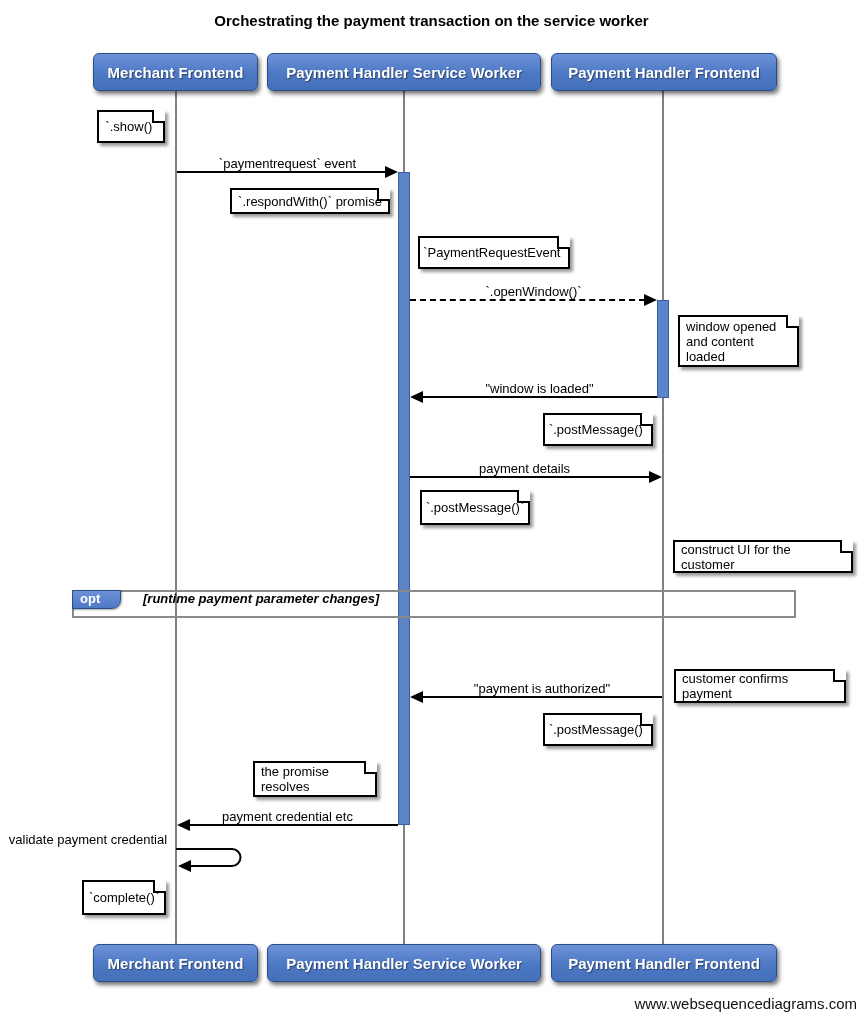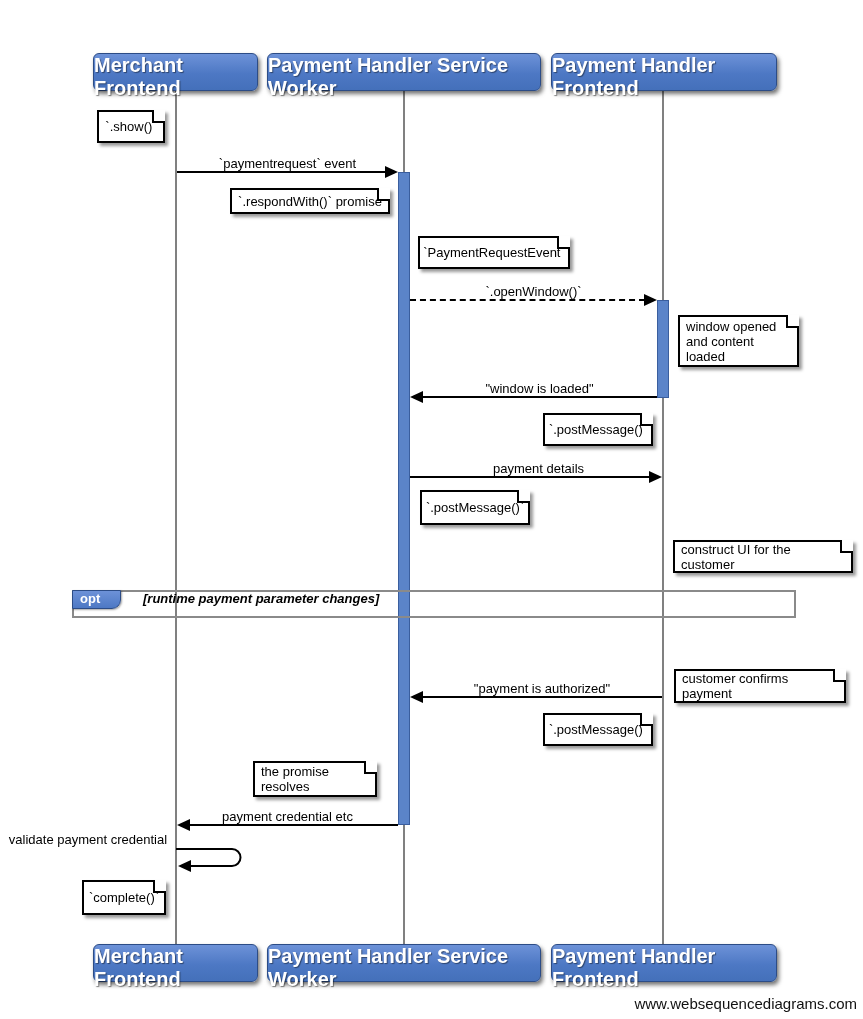--- a/index.html
+++ b/index.html
@@ -9,22 +9,22 @@
   }
   .title{position:absolute;top:12px;left:0;width:863px;text-align:center;
     font-size:15px;font-weight:bold;}
   .footer{position:absolute;right:6px;top:995px;font-size:15px;color:#111;}
 
   
   .actor{position:absolute;height:38px;box-sizing:border-box;
     background:linear-gradient(#6d92d8,#4d78c4 55%,#4470ba);
     border:1px solid #2c4c86;border-radius:6px;
     box-shadow:2px 3px 4px rgba(0,0,0,.55);
-    color:#fff;font-weight:bold;font-size:20px;
-    display:flex;justify-content:center;
+    color:#fff;font-weight:bold;font-size:15px;
+    display:flex;align-items:center;justify-content:center;
     text-shadow:1px 1px 1px rgba(0,0,0,.45);}
 
   
   .lifeline{position:absolute;width:2px;background:#808080;}
 
   
   .activation{position:absolute;width:12px;box-sizing:border-box;
     background:#5b84c9;border:1px solid #3a5e9e;}
 
   
@@ -51,20 +51,21 @@
     padding-left:7px;line-height:16px;box-shadow:1px 1px 2px rgba(0,0,0,.35);}
   .frag-cond{position:absolute;font-size:13px;font-weight:bold;white-space:nowrap;font-style:italic;}
 
   .selfloop{position:absolute;}
 </style>
 </head>
 <body>
 
 <div id="diagram">
 
+  <div class="title">Orchestrating the payment transaction on the service worker</div>
 
   <div class="lifeline" style="left:175px;top:90px;height:855px;"></div>
   <div class="lifeline" style="left:403px;top:90px;height:855px;"></div>
   <div class="lifeline" style="left:662px;top:90px;height:855px;"></div>
 
   <div class="actor" style="left:93px;top:53px;width:165px;">
       <span>Merchant Frontend</span>
     </div>
   <div class="actor" style="left:267px;top:53px;width:274px;">
       <span>Payment Handler Service Worker</span>
@@ -81,21 +82,21 @@
   <div class="head right" style="left:385px;top:166px;"></div>
 
   <div class="msg-label" style="left:410px;top:284px;width:247px;">`.openWindow()`</div>
   <div class="msg-line dashed" style="left:410px;top:299px;width:235px;"></div>
   <div class="head right" style="left:644px;top:294px;"></div>
 
   <div class="msg-label" style="left:422px;top:381px;width:235px;">"window is loaded"</div>
   <div class="msg-line" style="left:422px;top:396px;width:235px;"></div>
   <div class="head left" style="left:410px;top:391px;"></div>
 
-  <div class="msg-label" style="left:434px;top:461px;width:209px;">payment details</div>
+  <div class="msg-label" style="left:420px;top:461px;width:209px;">payment details</div>
   <div class="msg-line" style="left:410px;top:476px;width:240px;"></div>
   <div class="head right" style="left:649px;top:471px;"></div>
 
   <div class="msg-label" style="left:422px;top:681px;width:240px;">"payment is authorized"</div>
   <div class="msg-line" style="left:422px;top:696px;width:240px;"></div>
   <div class="head left" style="left:410px;top:691px;"></div>
 
   <div class="msg-label" style="left:177px;top:809px;width:221px;">payment credential etc</div>
   <div class="msg-line" style="left:189px;top:824px;width:209px;"></div>
   <div class="head left" style="left:177px;top:819px;"></div>

